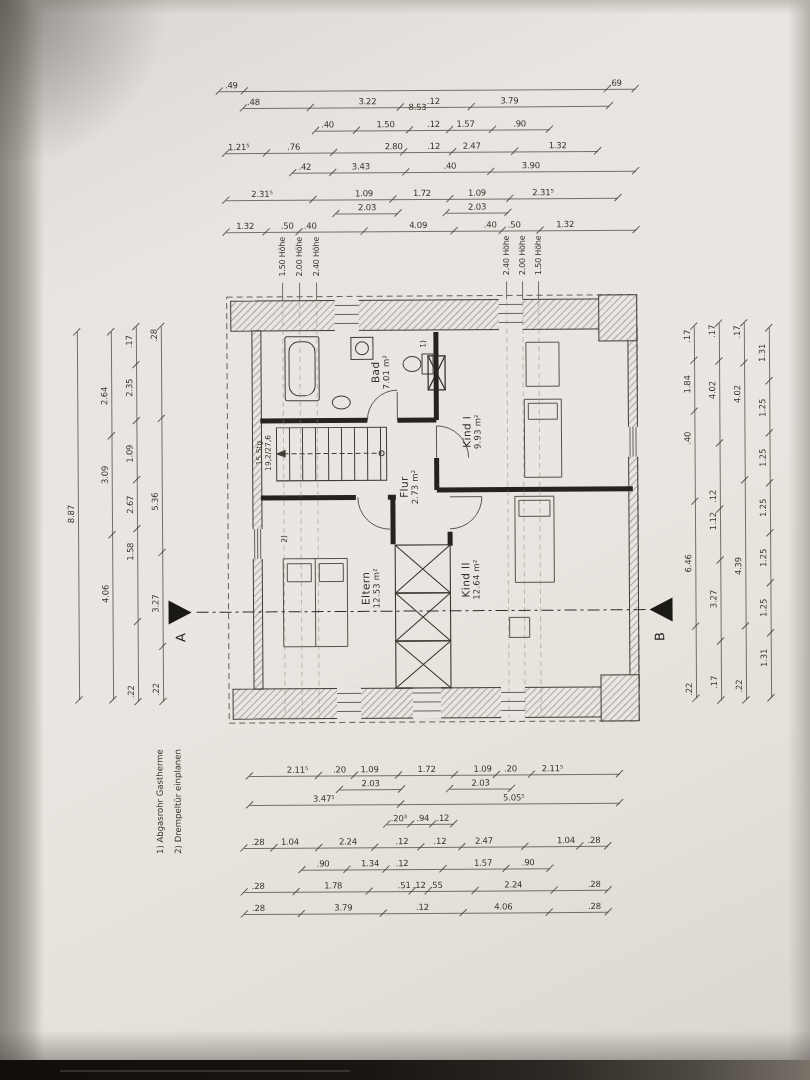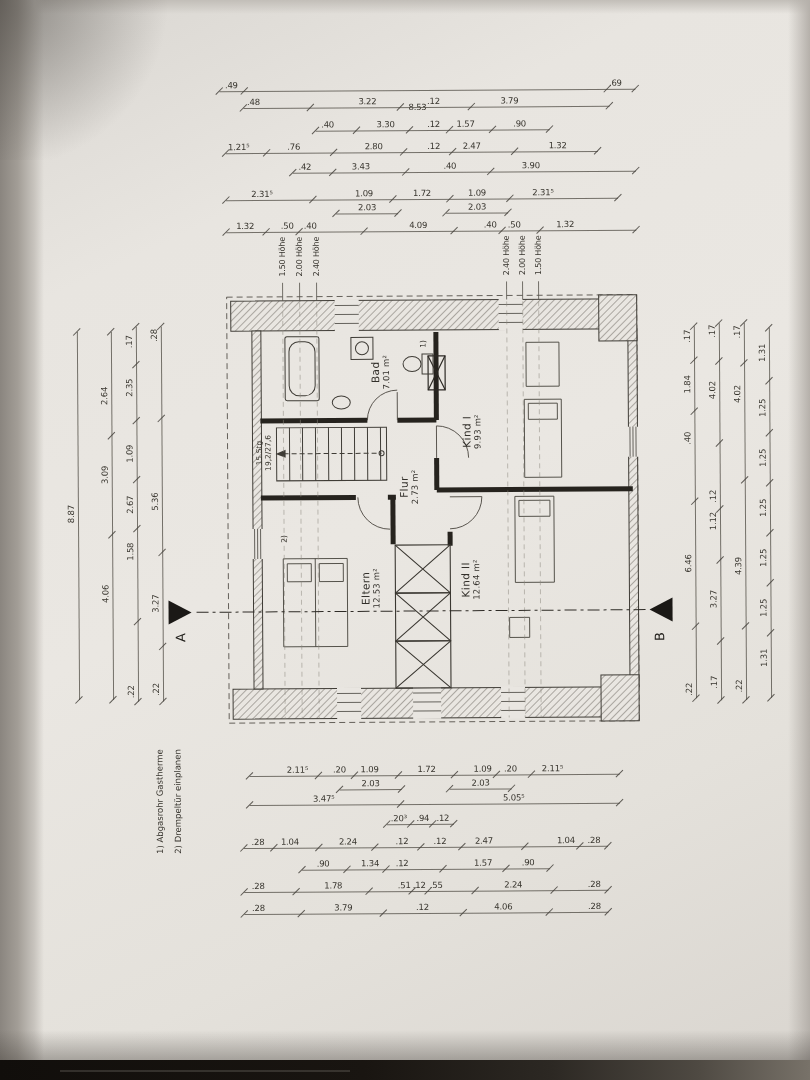--- a/index.html
+++ b/index.html
@@ -210,35 +210,35 @@
         <span class="dim-label" style="left: 436px; top: 101px;">.12</span>
         <span class="dim-label" style="left: 512px; top: 101px;">3.79</span>
         <span class="dim-line-h" style="left: 318px; top: 130px; width: 234px;"></span>
         <span class="tick" style="left: 318px; top: 130px;"></span>
         <span class="tick" style="left: 359px; top: 130px;"></span>
         <span class="tick" style="left: 412px; top: 130px;"></span>
         <span class="tick" style="left: 452px; top: 130px;"></span>
         <span class="tick" style="left: 495px; top: 130px;"></span>
         <span class="tick" style="left: 552px; top: 130px;"></span>
         <span class="dim-label" style="left: 330px; top: 124px;">.40</span>
-        <span class="dim-label" style="left: 388px; top: 124px;">3.30</span>
+        <span class="dim-label" style="left: 388px; top: 124px;">1.50</span>
         <span class="dim-label" style="left: 436px; top: 124px;">.12</span>
         <span class="dim-label" style="left: 468px; top: 124px;">1.57</span>
         <span class="dim-label" style="left: 522px; top: 124px;">.90</span>
         <span class="dim-line-h" style="left: 228px; top: 152px; width: 372px;"></span>
         <span class="tick" style="left: 228px; top: 152px;"></span>
         <span class="tick" style="left: 268.5px; top: 152px;"></span>
         <span class="tick" style="left: 336px; top: 152px;"></span>
         <span class="tick" style="left: 406px; top: 152px;"></span>
         <span class="tick" style="left: 455px; top: 152px;"></span>
         <span class="tick" style="left: 517px; top: 152px;"></span>
         <span class="tick" style="left: 600px; top: 152px;"></span>
         <span class="dim-label" style="left: 241px; top: 146px;">1.21⁵</span>
         <span class="dim-label" style="left: 296px; top: 146px;">.76</span>
-        <span class="dim-label" style="left: 376px; top: 146px;">2.80</span>
+        <span class="dim-label" style="left: 396px; top: 146px;">2.80</span>
         <span class="dim-label" style="left: 436px; top: 146px;">.12</span>
         <span class="dim-label" style="left: 474px; top: 146px;">2.47</span>
         <span class="dim-label" style="left: 560px; top: 146px;">1.32</span>
         <span class="dim-line-h" style="left: 295px; top: 172px; width: 343px;"></span>
         <span class="tick" style="left: 295px; top: 172px;"></span>
         <span class="tick" style="left: 335px; top: 172px;"></span>
         <span class="tick" style="left: 407.5px; top: 172px;"></span>
         <span class="tick" style="left: 492.5px; top: 172px;"></span>
         <span class="tick" style="left: 638px; top: 172px;"></span>
         <span class="dim-label" style="left: 307px; top: 166px;">.42</span>

